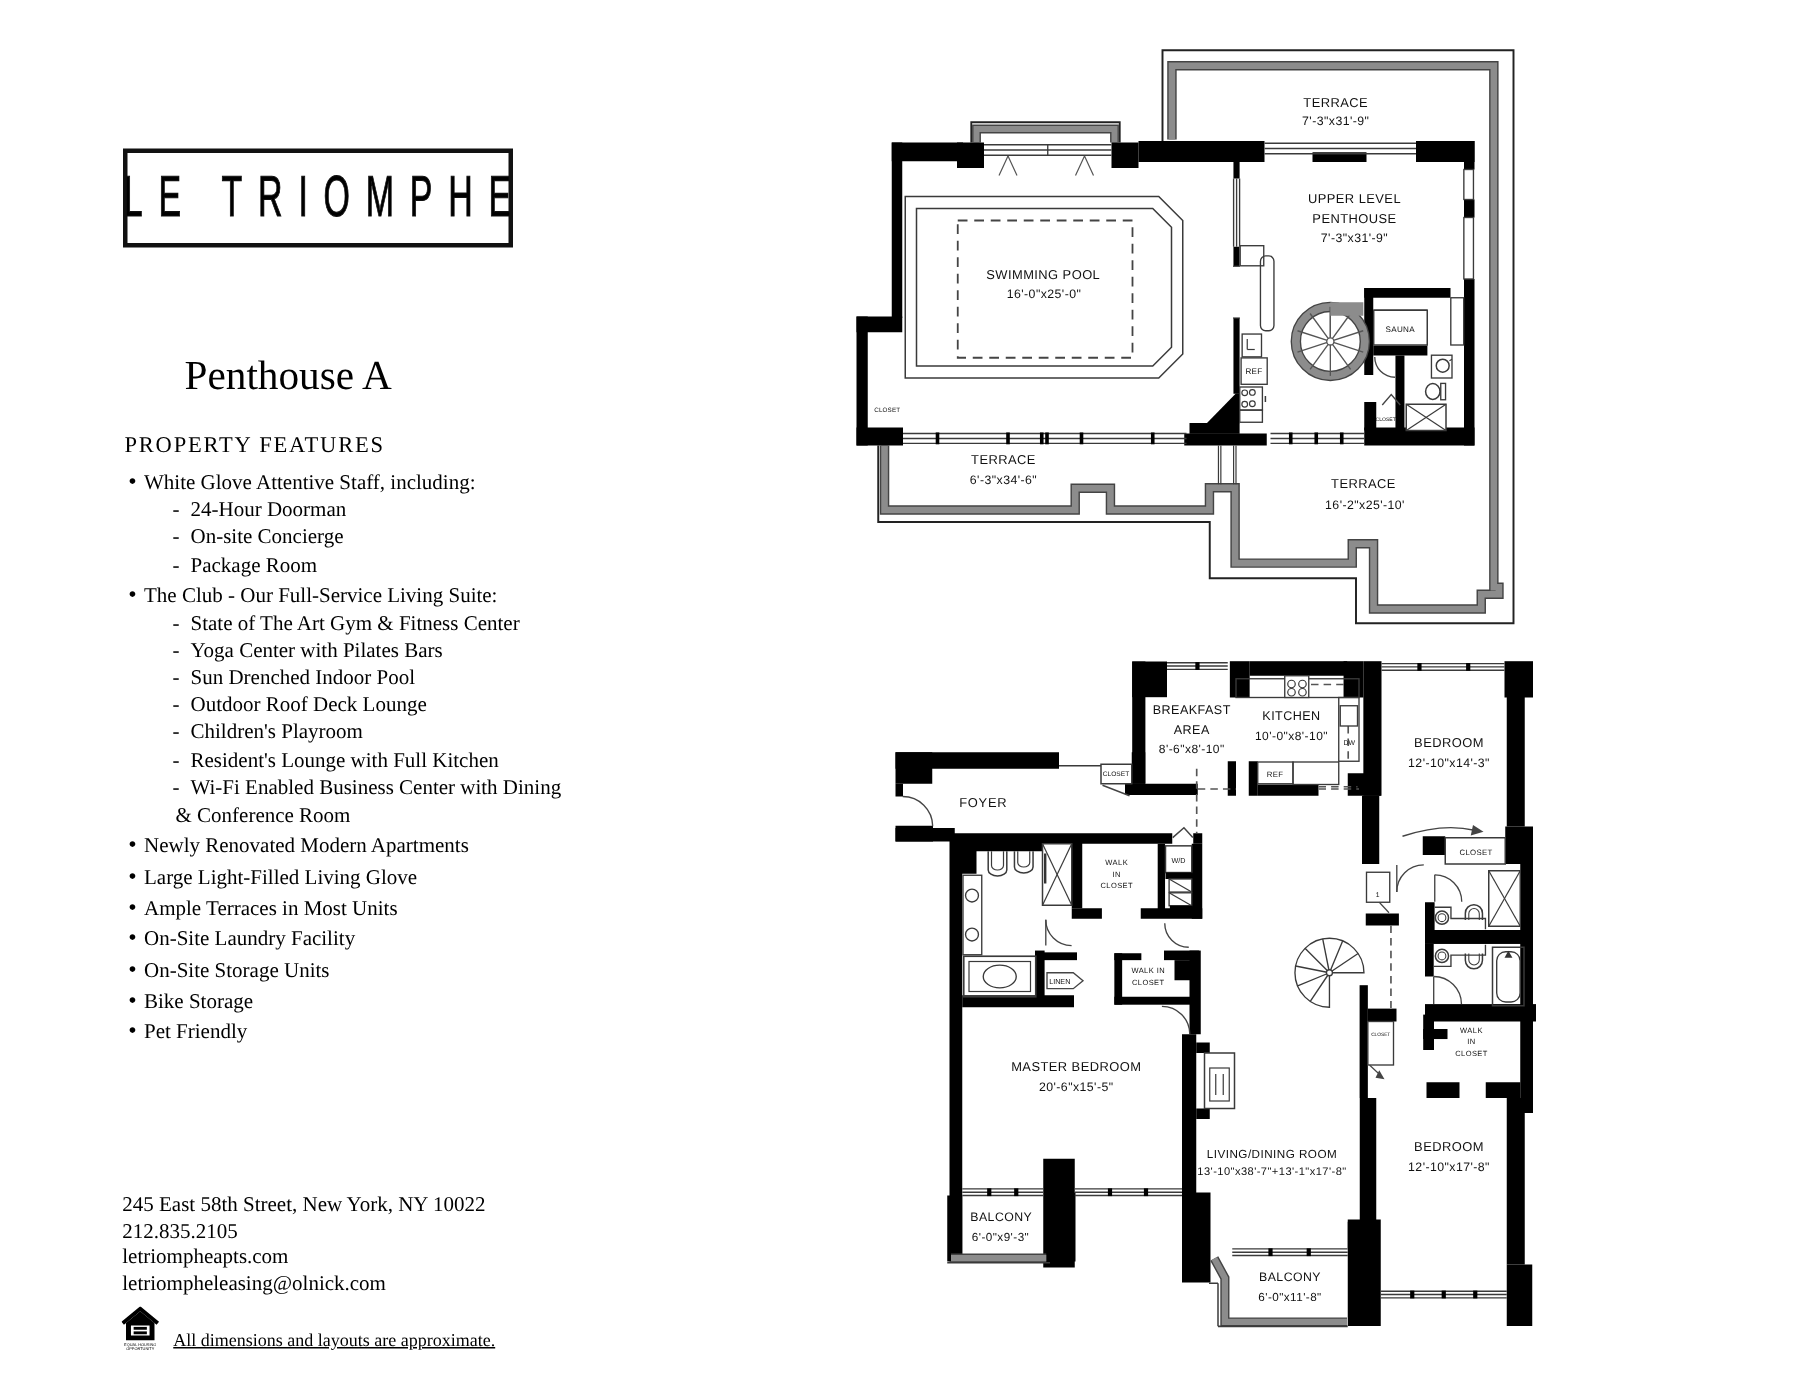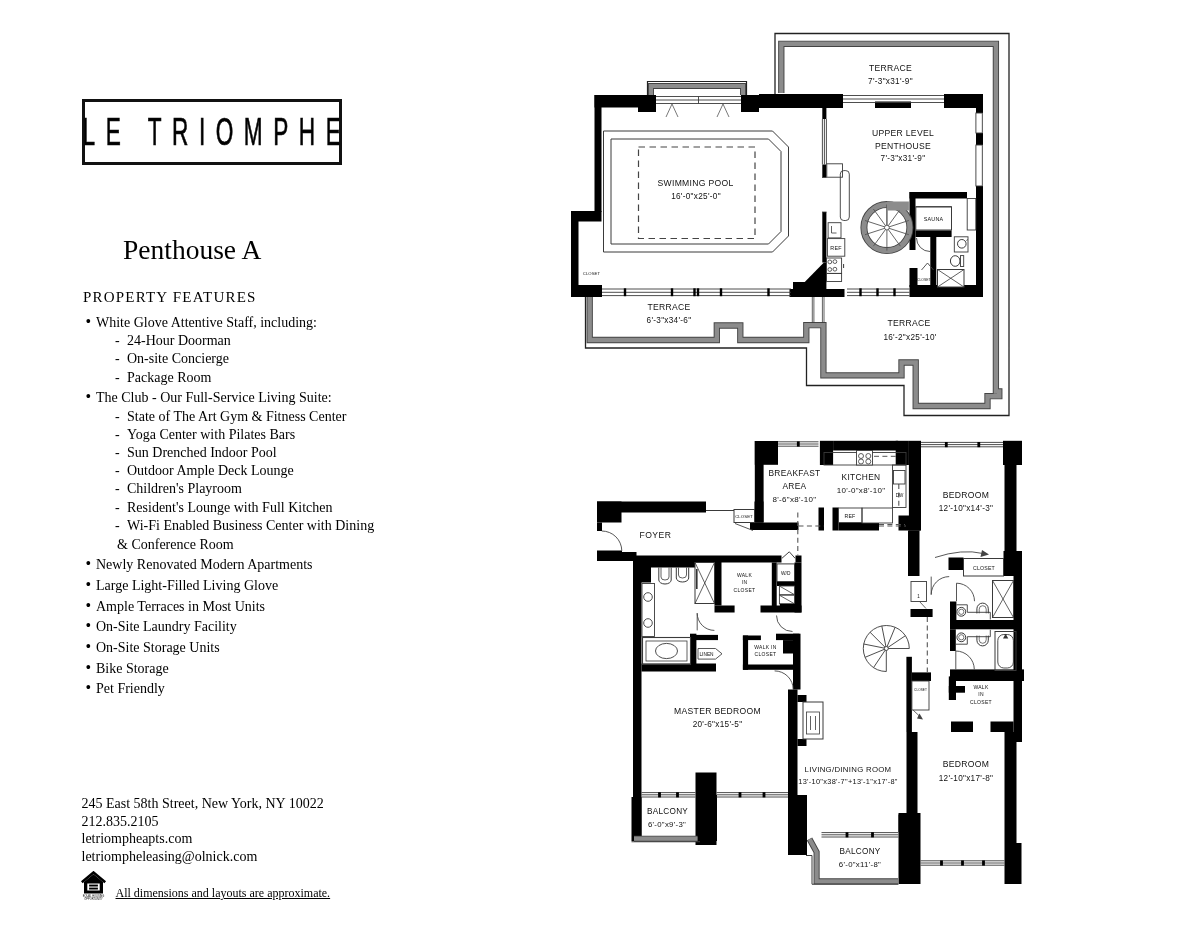--- a/index.html
+++ b/index.html
@@ -34,21 +34,21 @@
 <div class="t " style="top:367.7px;left:127px">Package Room</div>
 <div class="t " style="top:387.3px;left:85.5px"><span class="mk">•</span></div>
 <div class="t " style="top:388.3px;left:96px">The Club - Our Full-Service Living Suite:</div>
 <div class="t " style="top:406.5px;left:115px">-</div>
 <div class="t " style="top:406.5px;left:127px">State of The Art Gym &amp; Fitness Center</div>
 <div class="t " style="top:424.8px;left:115px">-</div>
 <div class="t " style="top:424.8px;left:127px">Yoga Center with Pilates Bars</div>
 <div class="t " style="top:443.1px;left:115px">-</div>
 <div class="t " style="top:443.1px;left:127px">Sun Drenched Indoor Pool</div>
 <div class="t " style="top:461.3px;left:115px">-</div>
-<div class="t " style="top:461.3px;left:127px">Outdoor Ample Deck Lounge</div>
+<div class="t " style="top:461.3px;left:127px">Outdoor Roof Deck Lounge</div>
 <div class="t " style="top:479.4px;left:115px">-</div>
 <div class="t " style="top:479.4px;left:127px">Children's Playroom</div>
 <div class="t " style="top:497.7px;left:115px">-</div>
 <div class="t " style="top:497.7px;left:127px">Resident's Lounge with Full Kitchen</div>
 <div class="t " style="top:516.3px;left:115px">-</div>
 <div class="t " style="top:516.3px;left:127px">Wi-Fi Enabled Business Center with Dining</div>
 <div class="t " style="top:534.6px;left:117px">&amp; Conference Room</div>
 <div class="t " style="top:553.8px;left:85.5px"><span class="mk">•</span></div>
 <div class="t " style="top:554.8px;left:96px">Newly Renovated Modern Apartments</div>
 <div class="t " style="top:574.8px;left:85.5px"><span class="mk">•</span></div>

